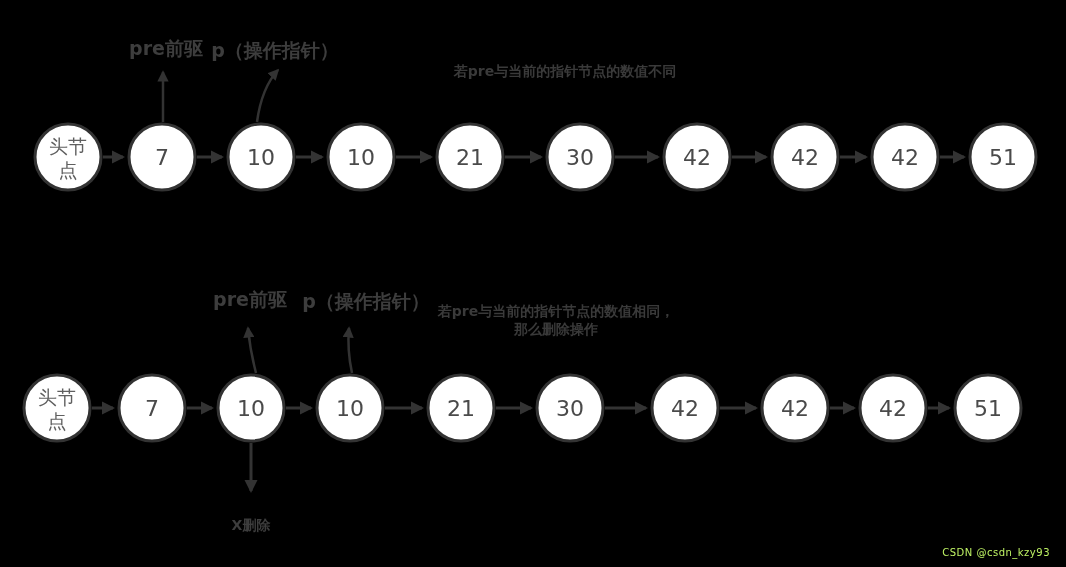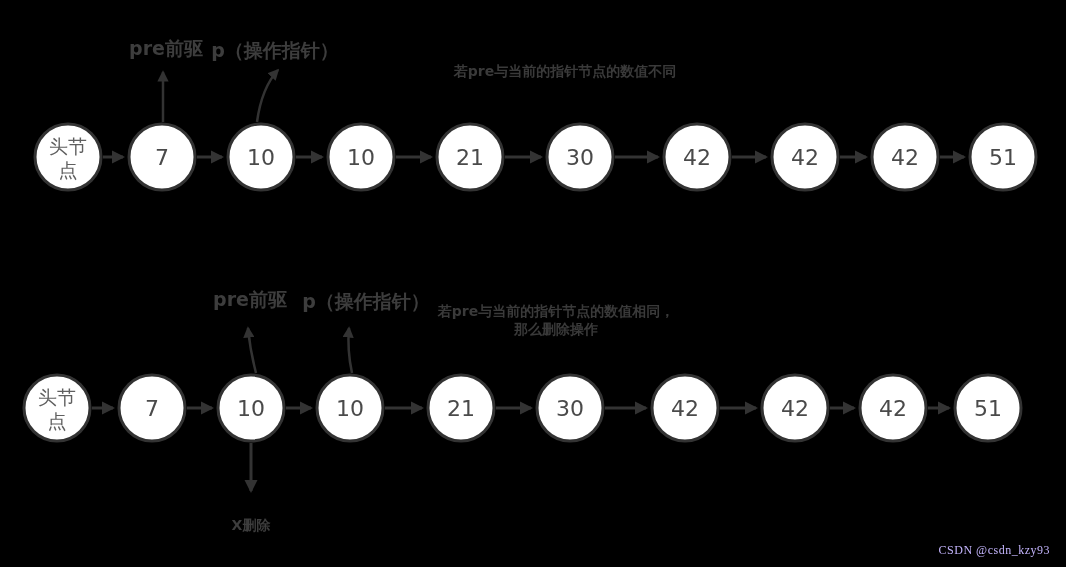--- a/index.html
+++ b/index.html
@@ -22,24 +22,23 @@
     top: 0;
     left: 0;
   }
   svg text {
     font-family: "DejaVu Sans", "Liberation Sans", sans-serif;
   }
   .watermark {
     position: absolute;
     right: 16px;
     bottom: 9px;
-    font-size: 12px;
+    font-size: 10px;
     letter-spacing: 0.5px;
-    color: #c4b5fd;
-    font-family: Liberation Serif, serif;
+    color: #bef264;
   }
 </style>
 </head>
 <body>
 
 <div class="canvas">
   <svg width="1066" height="567" viewBox="0 0 1066 567" xmlns="http://www.w3.org/2000/svg">
       <defs>
         <marker id="arrowhead" viewBox="0 0 10 10" refX="8.5" refY="5" markerWidth="4.5" markerHeight="4.5" orient="auto">
           <path d="M0,0 L10,5 L0,10 Z" fill="#333333"></path>

